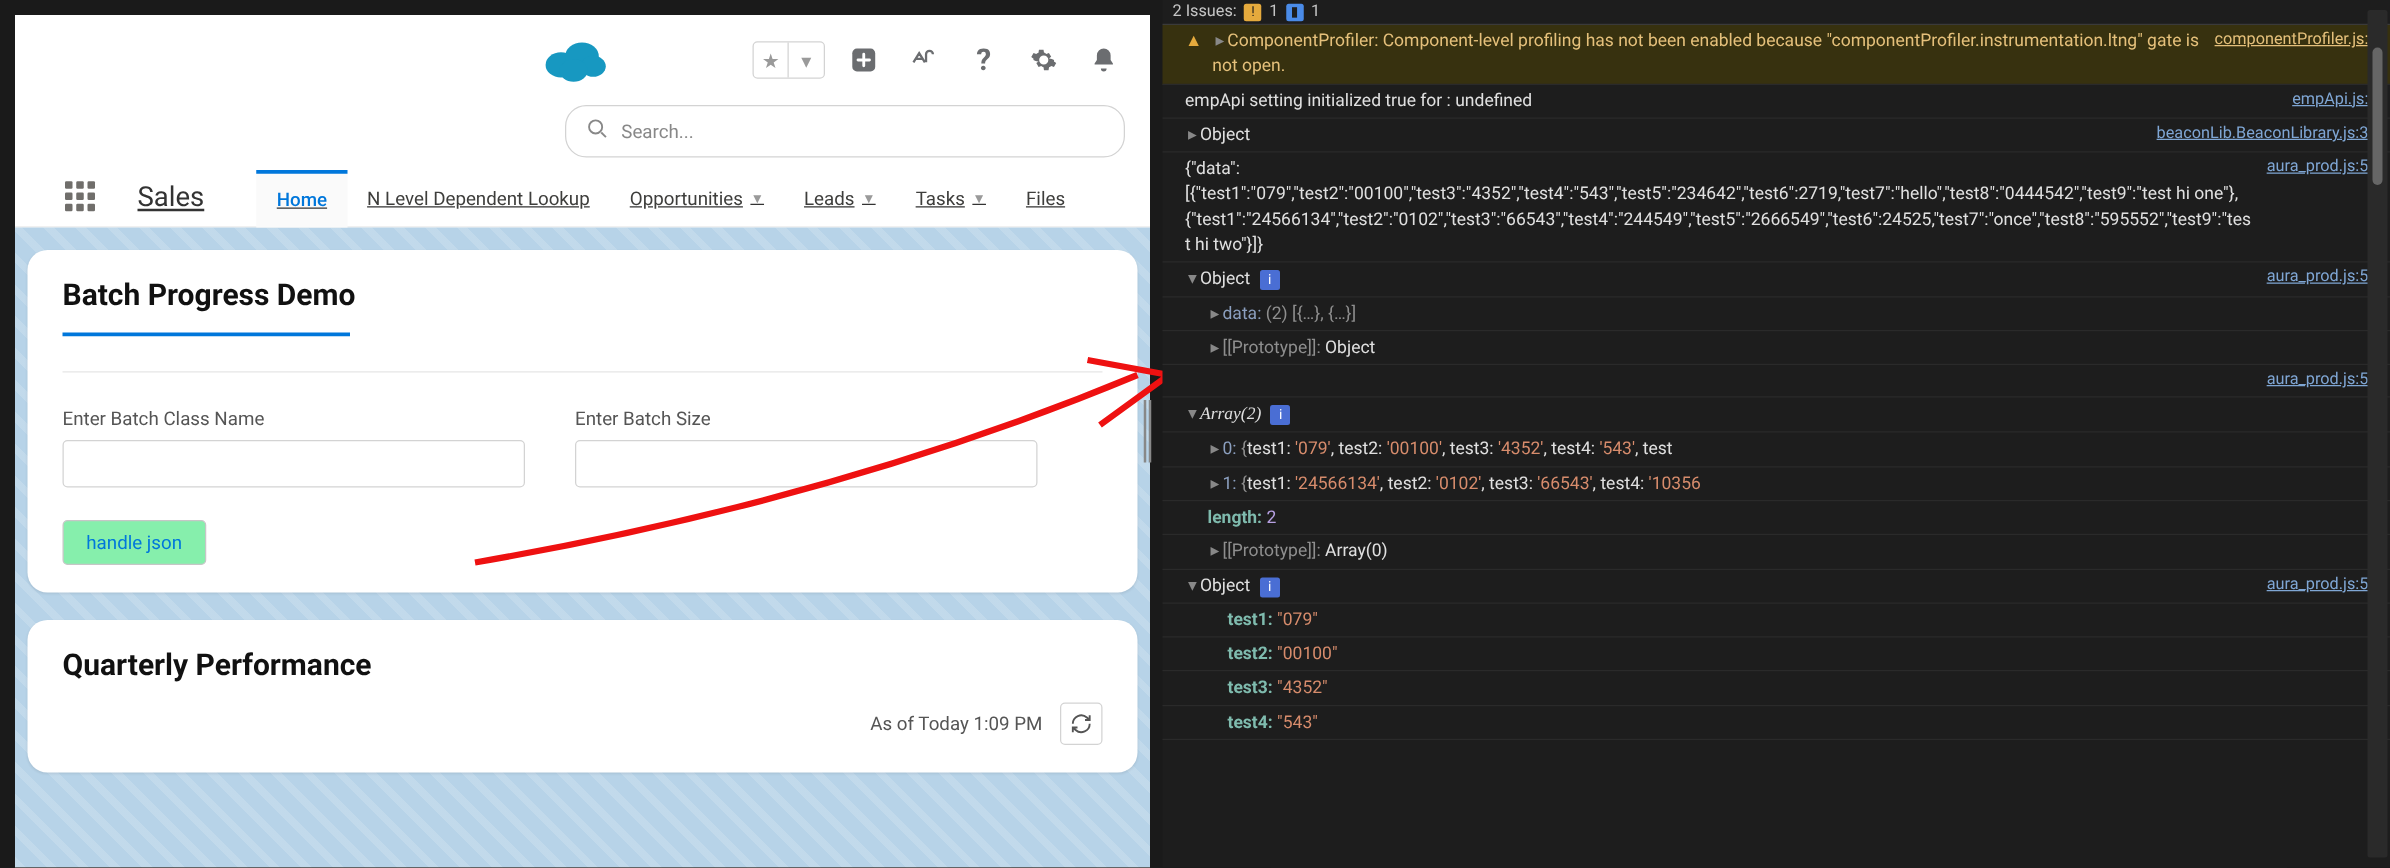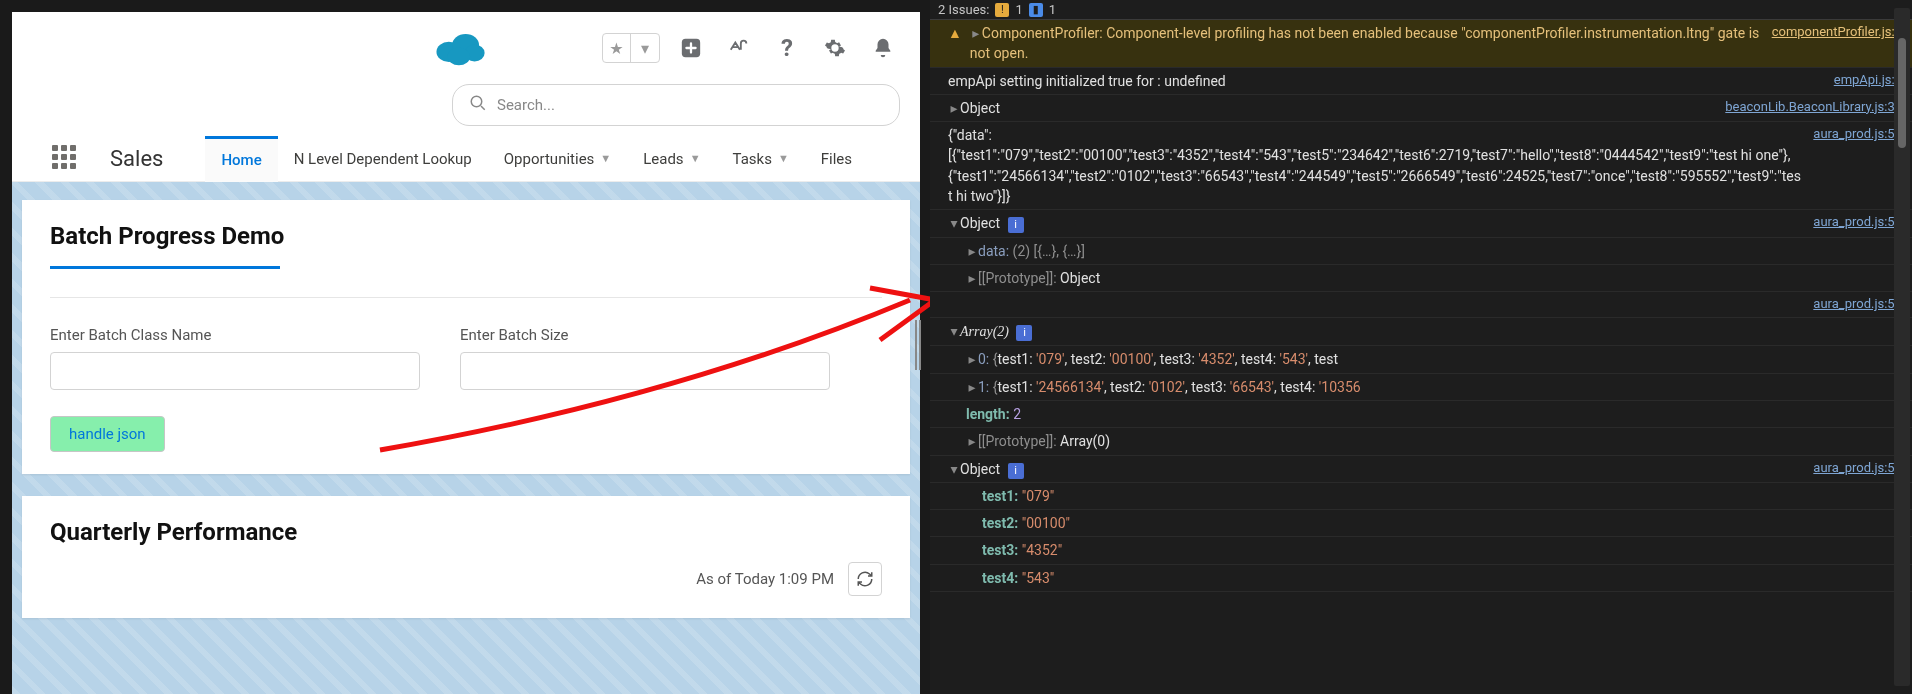--- a/index.html
+++ b/index.html
@@ -12,29 +12,29 @@
     .sf-logo { width:56px; height:40px; display:flex; align-items:center; justify-content:center; margin-left:400px;}
     .sf-header-spacer { flex:1; }
     .sf-icon-btn { width:34px; height:34px; display:flex; align-items:center; justify-content:center; color:#6b6d70; cursor:pointer; }
     .fav-combo { display:flex; border:1px solid #d3d3d3; border-radius:4px; height:30px; }
     .fav-combo > div { width:28px; display:flex; align-items:center; justify-content:center; color:#9a9a9a; }
     .fav-combo > div:first-child { border-right:1px solid #d3d3d3; }
     .sf-search-row { padding:0 20px 10px 440px; }
     .sf-search { display:flex; align-items:center; gap:10px; border:1px solid #d3d3d3; border-radius:17px; height:42px; padding:0 16px; background:#fff; }
     .sf-search input { border:none; outline:none; font-size:15px; width:100%; color:#555; }
     .sf-search input::placeholder{color:#888;}
-    .sf-nav { display:flex; align-items:center; height:46px; padding:0 10px 0 40px; border-bottom:1px solid #ececec; gap:12px;}
+    .sf-nav { display:flex; align-items:center; height:46px; padding:0 10px 0 40px; border-bottom:1px solid #ececec; gap:12px;text-decoration:underline;}
     .app-launcher { width:28px; height:28px; display:grid; grid-template-columns:repeat(3,6px); grid-template-rows:repeat(3,6px); gap:3px; cursor:pointer;}
     .app-launcher span{background:#706e6b;border-radius:1px;}
     .app-name { font-size:22px; font-weight:400; margin:0 30px 0 18px;}
     .tab { font-size:15px; color:#3e3e3c; padding:0 16px; height:46px; display:flex; align-items:center; gap:6px; cursor:pointer; }
     .tab.active { border-top:3px solid #0077db; color:#0077db; font-weight:500; background:#fafafa;}
     .chev { font-size:11px; color:#9a9a9a; }
     .page-bg { background:#b7d3e8; background-image:repeating-linear-gradient(45deg,rgba(255,255,255,.15) 0 6px,transparent 6px 18px); padding:18px 10px; height:calc(100% - 170px); overflow:hidden;}
-    .card { background:#fff; border-radius:0; padding:22px 28px; margin-bottom:22px; box-shadow:0 1px 2px rgba(0,0,0,.08);}
+    .card { background:#fff; border-radius:16px; padding:22px 28px; margin-bottom:22px; box-shadow:0 1px 2px rgba(0,0,0,.08);}
     .card-title { font-size:24px; font-weight:700; color:#111; margin-bottom:16px;}
     .card-underline { height:3px; width:230px; background:#0077db; margin-bottom:28px;}
     .card-divider { height:1px; background:#e6e6e6; margin-bottom:28px;}
     .form-row { display:flex; gap:40px; margin-bottom:26px;}
     .field { flex:0 0 370px;}
     .field label { display:block; font-size:15px; color:#555; margin-bottom:8px;}
     .field input { width:100%; height:38px; border:1px solid #d3d3d3; border-radius:4px; padding:0 10px;}
     .btn-outline { border:1px solid #c6c6c6; color:#0077db; background:#86efac; padding:8px 18px; border-radius:4px; font-size:15px; cursor:pointer;}
     .quarterly-row { display:flex; justify-content:space-between; align-items:center; margin-top:6px;}
     .asof { color:#555; font-size:15px;}

